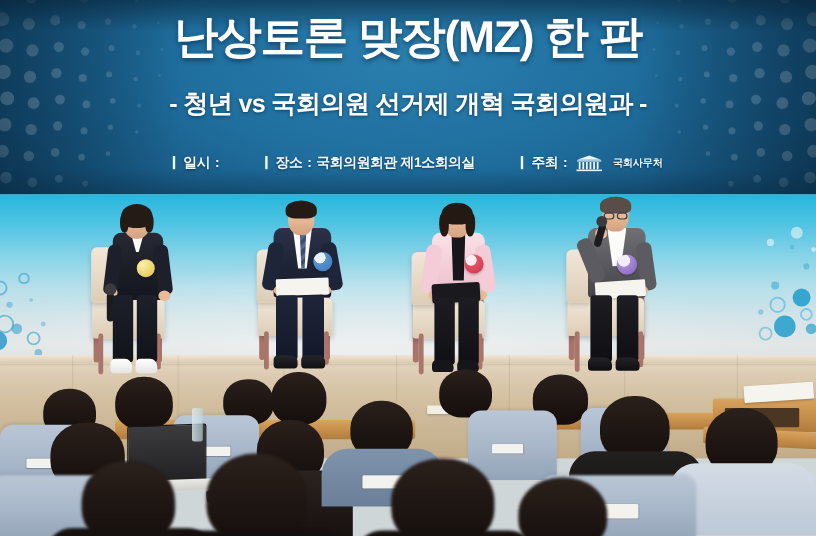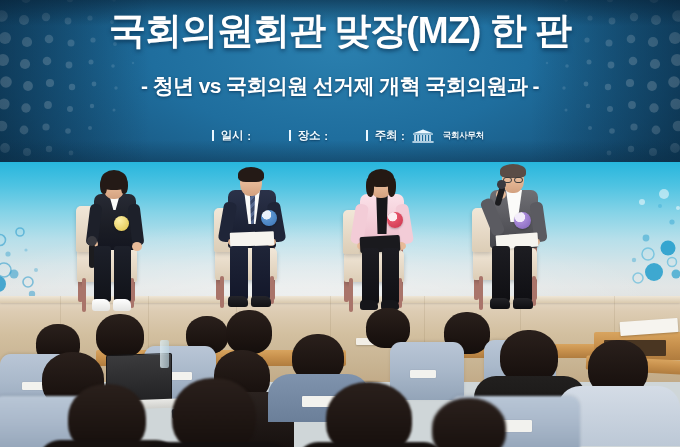--- a/index.html
+++ b/index.html
@@ -313,35 +313,36 @@
         <circle cx="7" cy="186" r="5.2"></circle>
           <circle cx="29" cy="184" r="4.5"></circle>
           <circle cx="51" cy="188" r="3.6"></circle>
       </g>
     </svg>
 
     <div class="vign"></div>
     <div class="topshade"></div>
     <div class="botshade"></div>
 
-    <div class="title">국회의원회관 맞장(MZ) 한 판</div>
+    <div class="title">난상토론 맞장(MZ) 한 판</div>
     <div class="subtitle">- 청년 vs 국회의원 선거제 개혁 국회의원과 -</div>
 
     <div class="infobar">
 
       <div class="infoitem">
         <span class="bar"></span>
         <span>일시</span>
         <span>:</span>
       </div>
 
       <div class="infoitem">
         <span class="bar"></span>
         <span>장소</span>
         <span>:</span>
+        <span>국회의원회관 제1소회의실</span>
       </div>
 
       <div class="infoitem">
         <span class="bar"></span>
         <span>주최</span>
         <span>:</span>
         <span class="org-logo">
           <svg width="26" height="14" viewBox="0 0 26 14" aria-hidden="true">
             <path d="M13 0.6 L23 4.2 H3 Z" fill="#eaf7ff"></path>
             <rect x="3" y="4.6" width="20" height="1" fill="#eaf7ff"></rect>

